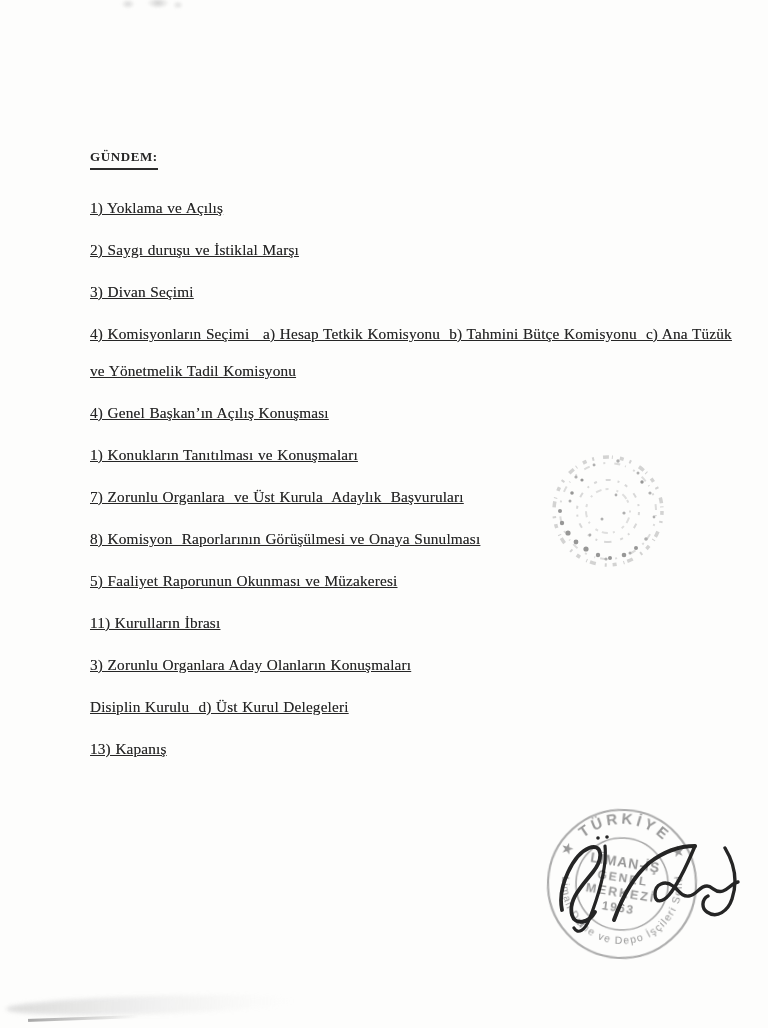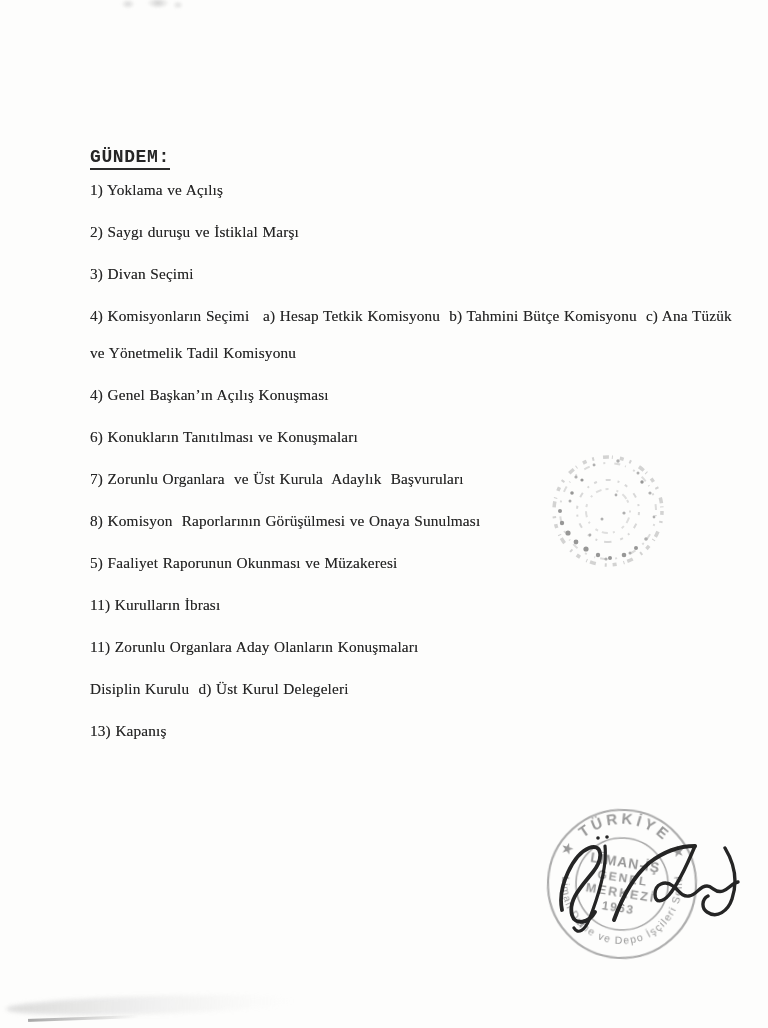--- a/index.html
+++ b/index.html
@@ -12,40 +12,40 @@
   }
   .page { position: absolute; inset: 0; }
 
   
   .content {
     position: absolute;
     left: 90px; top: 147px; width: 610px;
     color: #262626;
   }
   .heading {
-    font-size: 18px; font-weight: 700;
+    font-size: 13px; font-weight: 700;
     letter-spacing: 0.6px;
     line-height: 20px;
-    margin-bottom: 1px;
-    font-family: Liberation Mono, monospace;
+    margin-bottom: 19px;
   }
   .heading .heading-text {
     display: inline-block;
     border-bottom: 2px solid #2b2b2b;
     padding-bottom: 1px;
   }
   .item { margin: 0 0 5px 0; }
   .line {
     display: block;
     white-space: pre;
     font-size: 15.3px;
     line-height: 37px;
     letter-spacing: 0.15px;
     word-spacing: 0.6px;
     text-shadow: 0 0 0.45px rgba(30,30,30,0.5);
+    text-decoration: underline;
   }
 
   
   .faint-stamp {
     position: absolute; left: 546px; top: 449px;
     width: 124px; height: 126px;
     filter: blur(0.5px);
     opacity: 0.9;
   }
   .union-stamp {
@@ -98,36 +98,36 @@
         <span class="line">3) Divan Seçimi</span>
       </p>
     <p class="item">
         <span class="line">4) Komisyonların Seçimi   a) Hesap Tetkik Komisyonu  b) Tahmini Bütçe Komisyonu  c) Ana Tüzük</span>
         <span class="line">ve Yönetmelik Tadil Komisyonu</span>
       </p>
     <p class="item">
         <span class="line">4) Genel Başkan’ın Açılış Konuşması</span>
       </p>
     <p class="item">
-        <span class="line">6) Konukların Tanıtılması ve Konuşmaları</span>
+        <span class="line">1) Konukların Tanıtılması ve Konuşmaları</span>
       </p>
     <p class="item">
         <span class="line">7) Zorunlu Organlara  ve Üst Kurula  Adaylık  Başvuruları</span>
       </p>
     <p class="item">
         <span class="line">8) Komisyon  Raporlarının Görüşülmesi ve Onaya Sunulması</span>
       </p>
     <p class="item">
         <span class="line">5) Faaliyet Raporunun Okunması ve Müzakeresi</span>
       </p>
     <p class="item">
         <span class="line">11) Kurulların İbrası</span>
       </p>
     <p class="item">
-        <span class="line">11) Zorunlu Organlara Aday Olanların Konuşmaları</span>
+        <span class="line">3) Zorunlu Organlara Aday Olanların Konuşmaları</span>
       </p>
     <p class="item">
         <span class="line">Disiplin Kurulu  d) Üst Kurul Delegeleri</span>
       </p>
     <p class="item">
         <span class="line">13) Kapanış</span>
       </p>
   </div>
 
   <svg class="faint-stamp" viewBox="0 0 124 126" aria-hidden="true">

